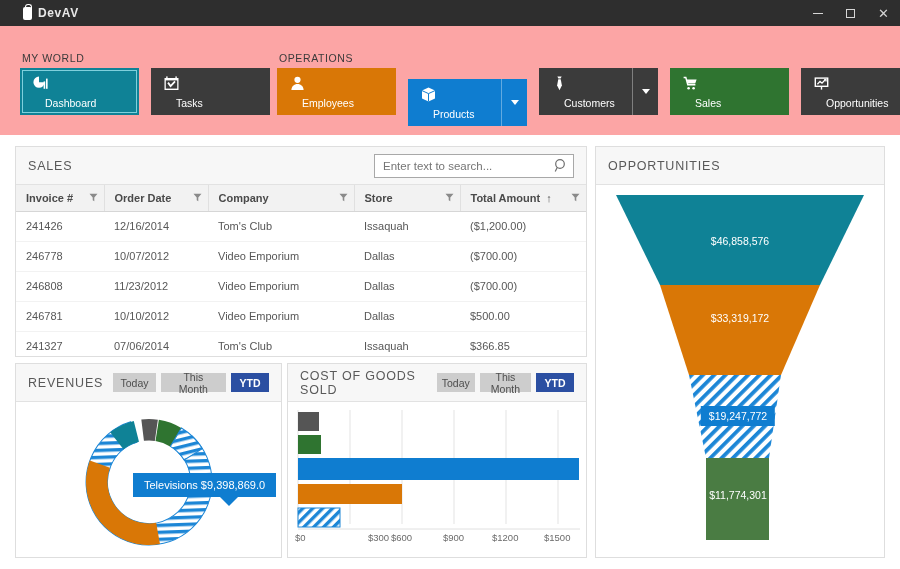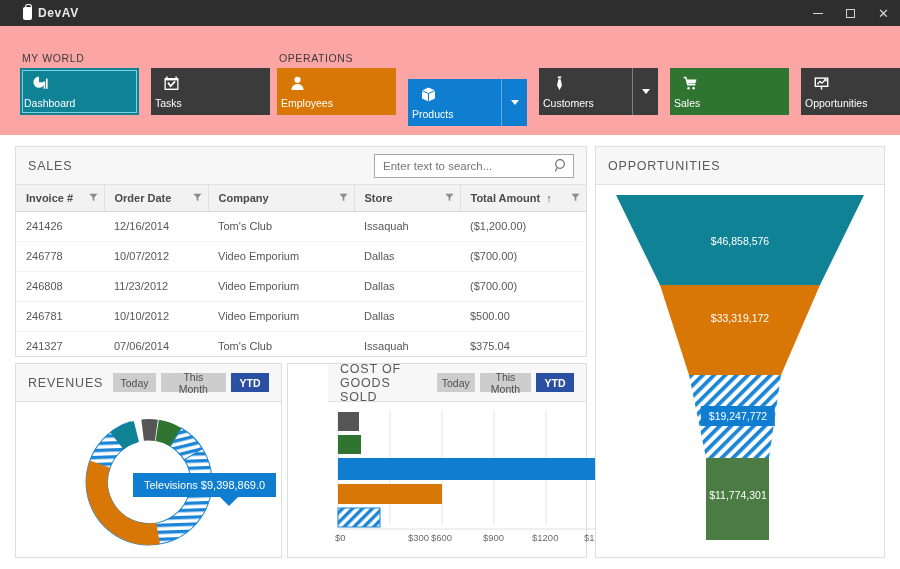--- a/index.html
+++ b/index.html
@@ -38,21 +38,21 @@
   
   .navwrap { background: #fca5a5; height: 109px; position: relative; }
   .navgroup { position: absolute; top: 42px; }
   .group-label {
     font-size: 10.5px; color: #3a3a3a; letter-spacing: .6px;
     position: absolute; top: -16px; left: 2px; white-space: nowrap;
   }
   .tiles { display: flex; gap: 0; }
   .tile {
     position: relative; height: 47px; display: flex; flex-direction: column;
-    justify-content: flex-end; padding: 0 0 6px 4px; color: #ffffff;
+    justify-content: flex-end; padding: 0 0 6px 25px; color: #ffffff;
     background: #3b3b3b; margin-right: 12px;
   }
   .tile-label { font-size: 10.5px; line-height: 12px; }
   .tile-icon {
     position: absolute; top: 6px; left: 11px; width: 18px; height: 18px;
     display: flex; align-items: center; justify-content: center;
   }
   .tile.selected { background: #0f8296; outline: 1.5px solid #7fd0dc; outline-offset: -3px; }
   .tile.teal { background: #0f8296; }
   .tile.orange { background: #d97706; }
@@ -101,21 +101,21 @@
   .th-filter { margin-left: auto; color: #8a8a8a; display: flex; align-items: center; }
   table.grid td {
     height: 30px; font-size: 11px; color: #575757; padding: 0 6px 0 10px;
     border-bottom: 1px solid #f2f2f2; white-space: nowrap; overflow: hidden;
   }
   table.grid tr:last-child td { border-bottom: none; }
 
   
   #revenues-panel { left: 15px; top: 228px; width: 267px; height: 195px; }
   
-  #cogs-panel { left: 287px; top: 228px; width: 300px; height: 195px; padding-left: 40px; }
+  #cogs-panel { left: 287px; top: 228px; width: 300px; height: 195px; }
   
   #opp-panel { left: 595px; top: 11px; width: 290px; height: 412px; }
 
   .seg { display: flex; gap: 5px; margin-left: auto; }
   .seg-btn {
     height: 19px; min-width: 38px; padding: 0 8px; background: #cdcdcd; color: #4e4e4e;
     font-size: 10.5px; display: flex; align-items: center; justify-content: center;
     border: none; font-family: "Liberation Sans", sans-serif; cursor: pointer;
   }
   .seg-btn.active { background: #2b4fa2; color: #ffffff; font-weight: bold; }
@@ -364,21 +364,21 @@
           <td>10/10/2012</td>
           <td>Video Emporium</td>
           <td>Dallas</td>
           <td>$500.00</td>
         </tr>
         <tr>
           <td>241327</td>
           <td>07/06/2014</td>
           <td>Tom's Club</td>
           <td>Issaquah</td>
-          <td>$375.04</td>
+          <td>$366.85</td>
         </tr>
       </tbody>
     </table>
   </div>
 
   <div class="panel" id="revenues-panel">
     <div class="panel-head">
       <span class="panel-title">REVENUES</span>
       <span class="seg">
         <button class="seg-btn">Today</button>

